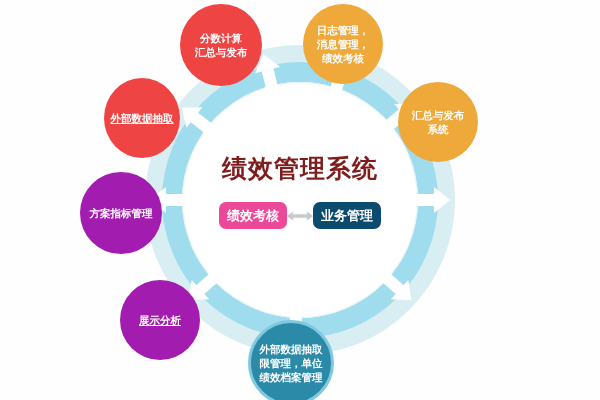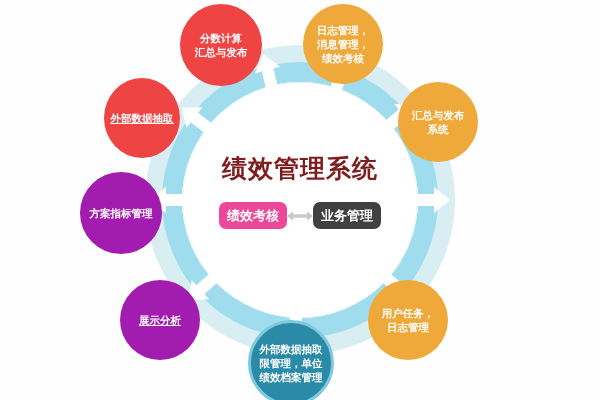--- a/index.html
+++ b/index.html
@@ -50,21 +50,21 @@
   }
   .cbox{
     border-radius:7px;
     color:#ffffff;
     font-size:13px;font-weight:bold;
     padding:7px 8px;
     white-space:nowrap;
     line-height:1;
   }
   .cbox.green{background:#ec4899;}
-  .cbox.orange{background:#404040;}
+  .cbox.orange{background:#0c4a6e;}
   .midarrow{width:26px;height:12px;position:relative;flex:0 0 26px;}
   .midarrow svg{display:block;}
 
   
   .node{
     position:absolute;border-radius:50%;
     display:flex;align-items:center;justify-content:center;
     text-align:center;color:#ffffff;
     font-size:10.5px;line-height:1.35;font-weight:bold;
     box-sizing:border-box;
@@ -168,26 +168,20 @@
     </div>
   </div>
 
 
   <div class="node n-green2" style="left:120px;top:280px;width:80px;height:80px;text-decoration:underline;">
     <div>
       <span>展示分析</span>
     </div>
   </div>
 
-  <div class="node n-orange" style="left:368px;top:280px;width:80px;height:80px;">
-    <div>
-      <span>用户任务，</span>
-      <span>日志管理</span>
-    </div>
-  </div>
 
   <div class="node n-teal" style="left:248px;top:320px;width:86px;height:86px;">
     <div>
       <span>外部数据抽取</span>
       <span>限管理，单位</span>
       <span>绩效档案管理</span>
     </div>
   </div>
 
 </div>

